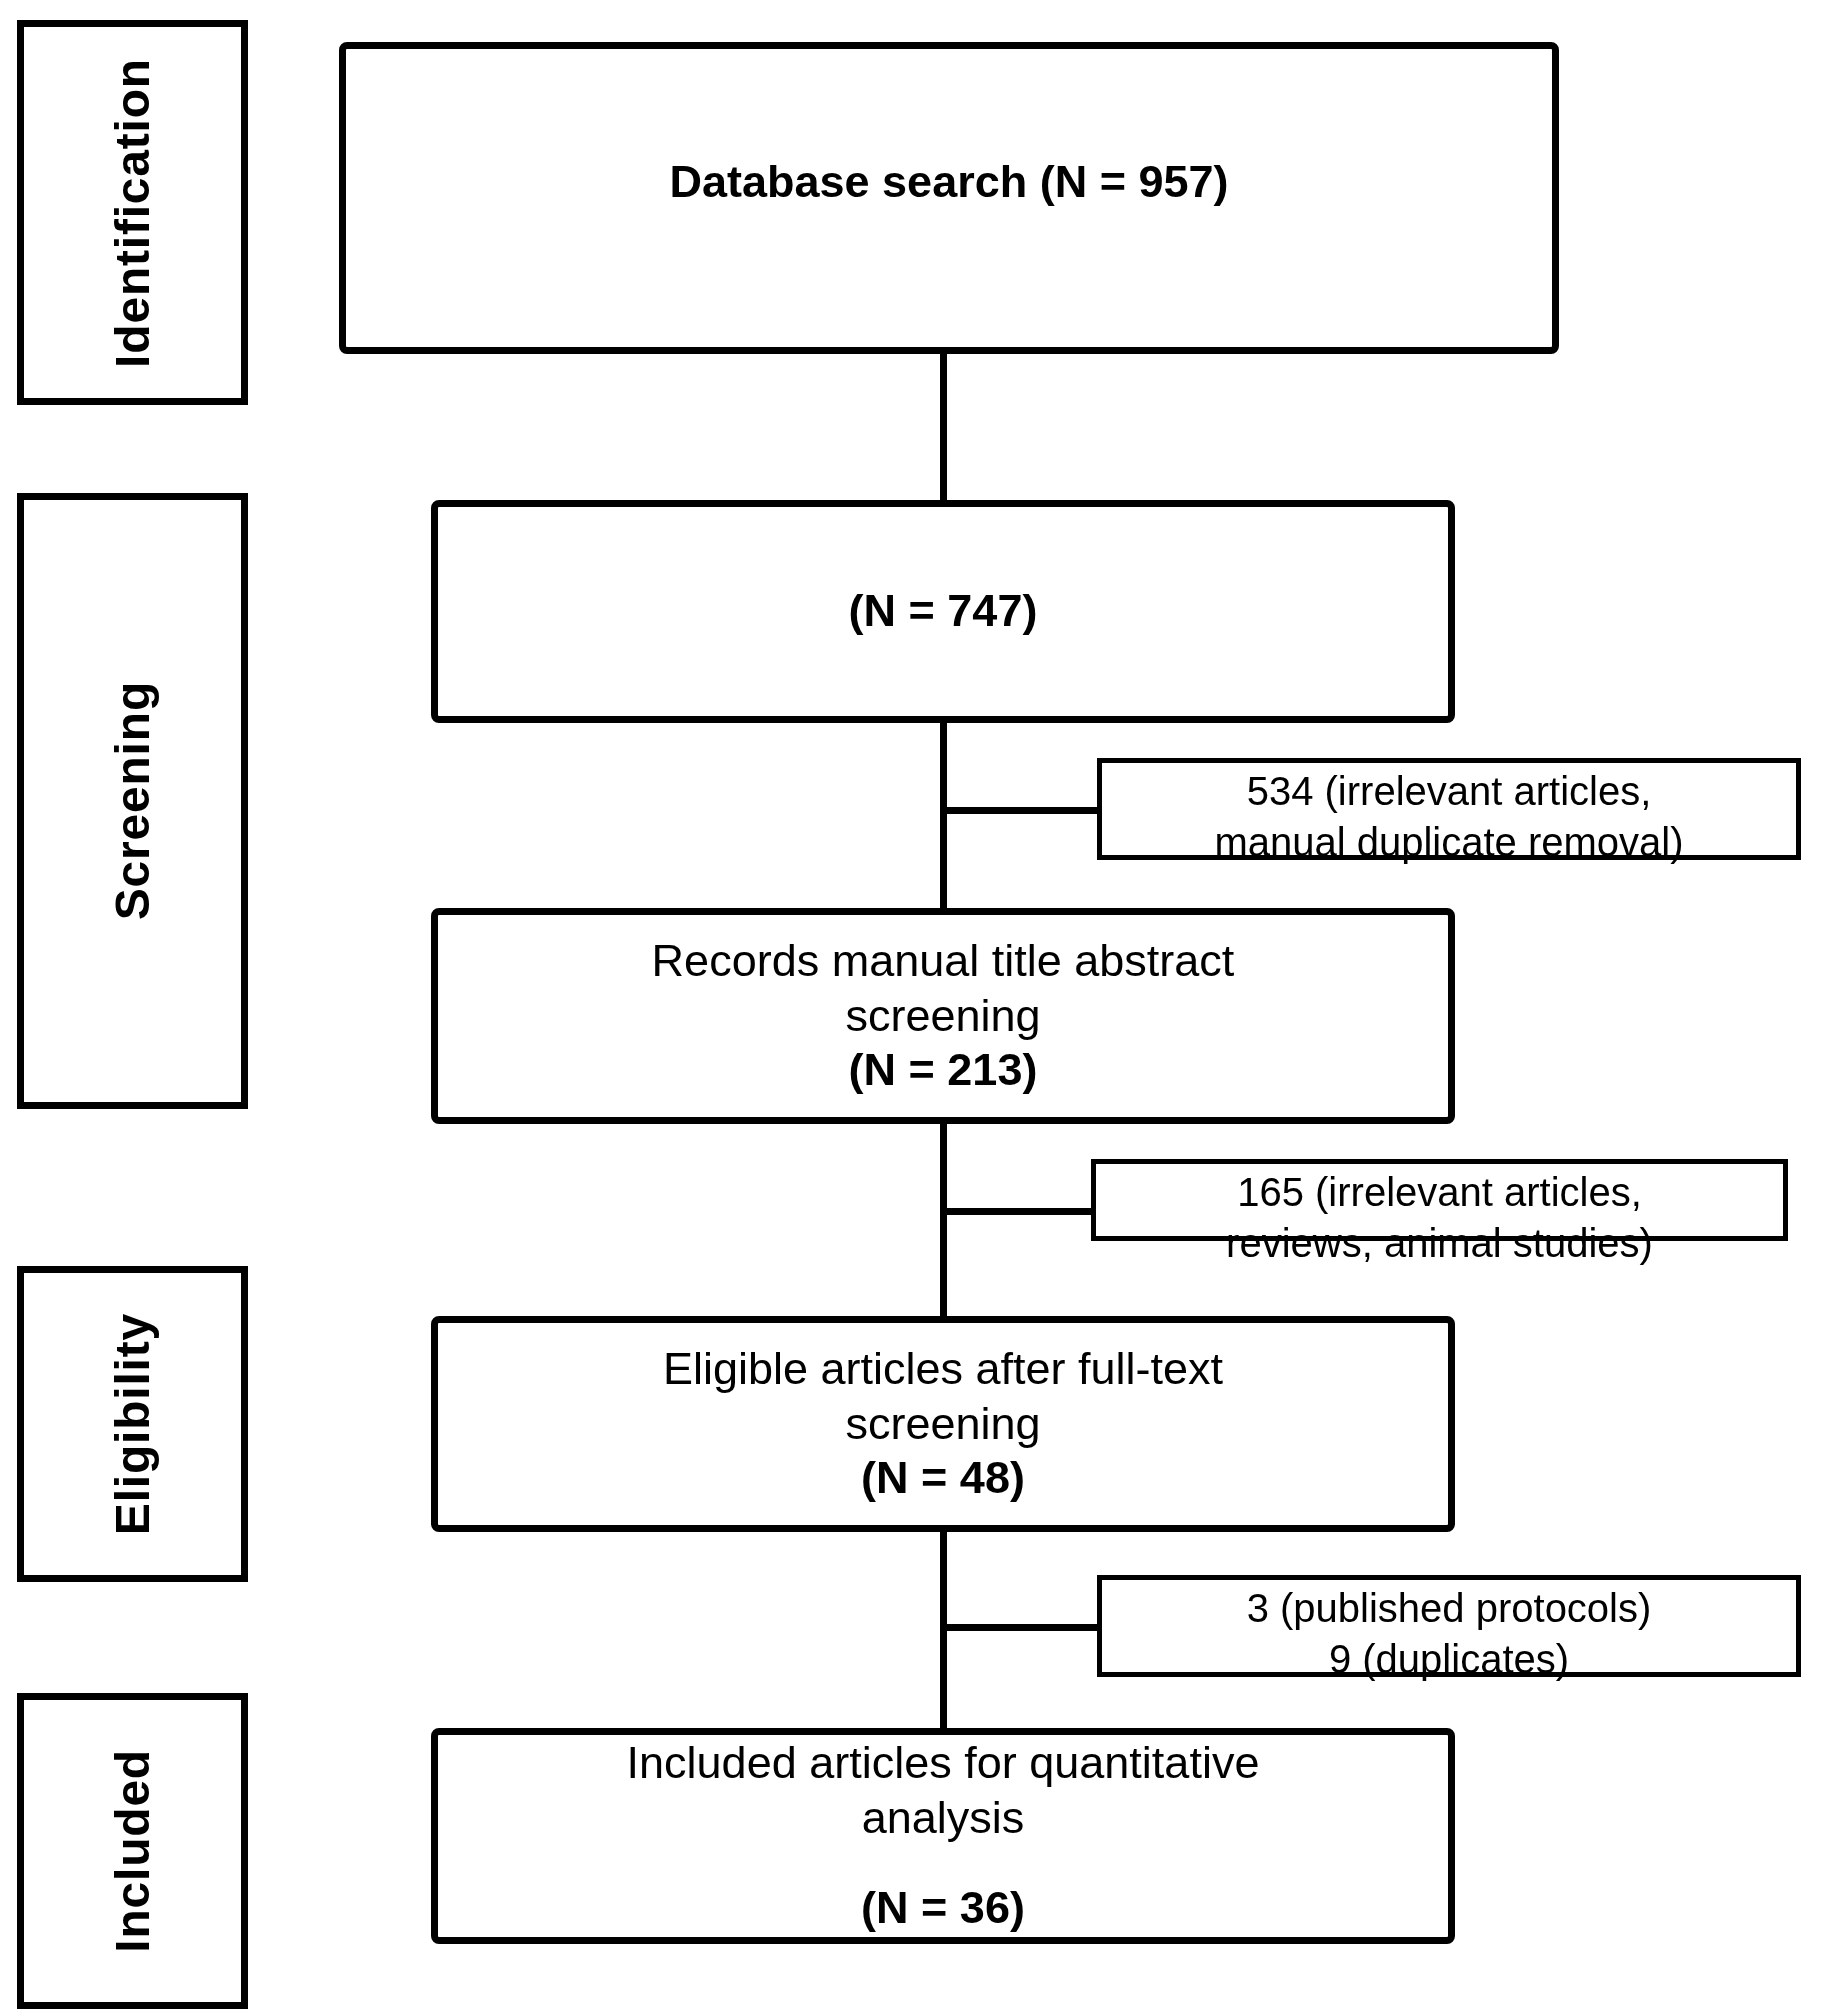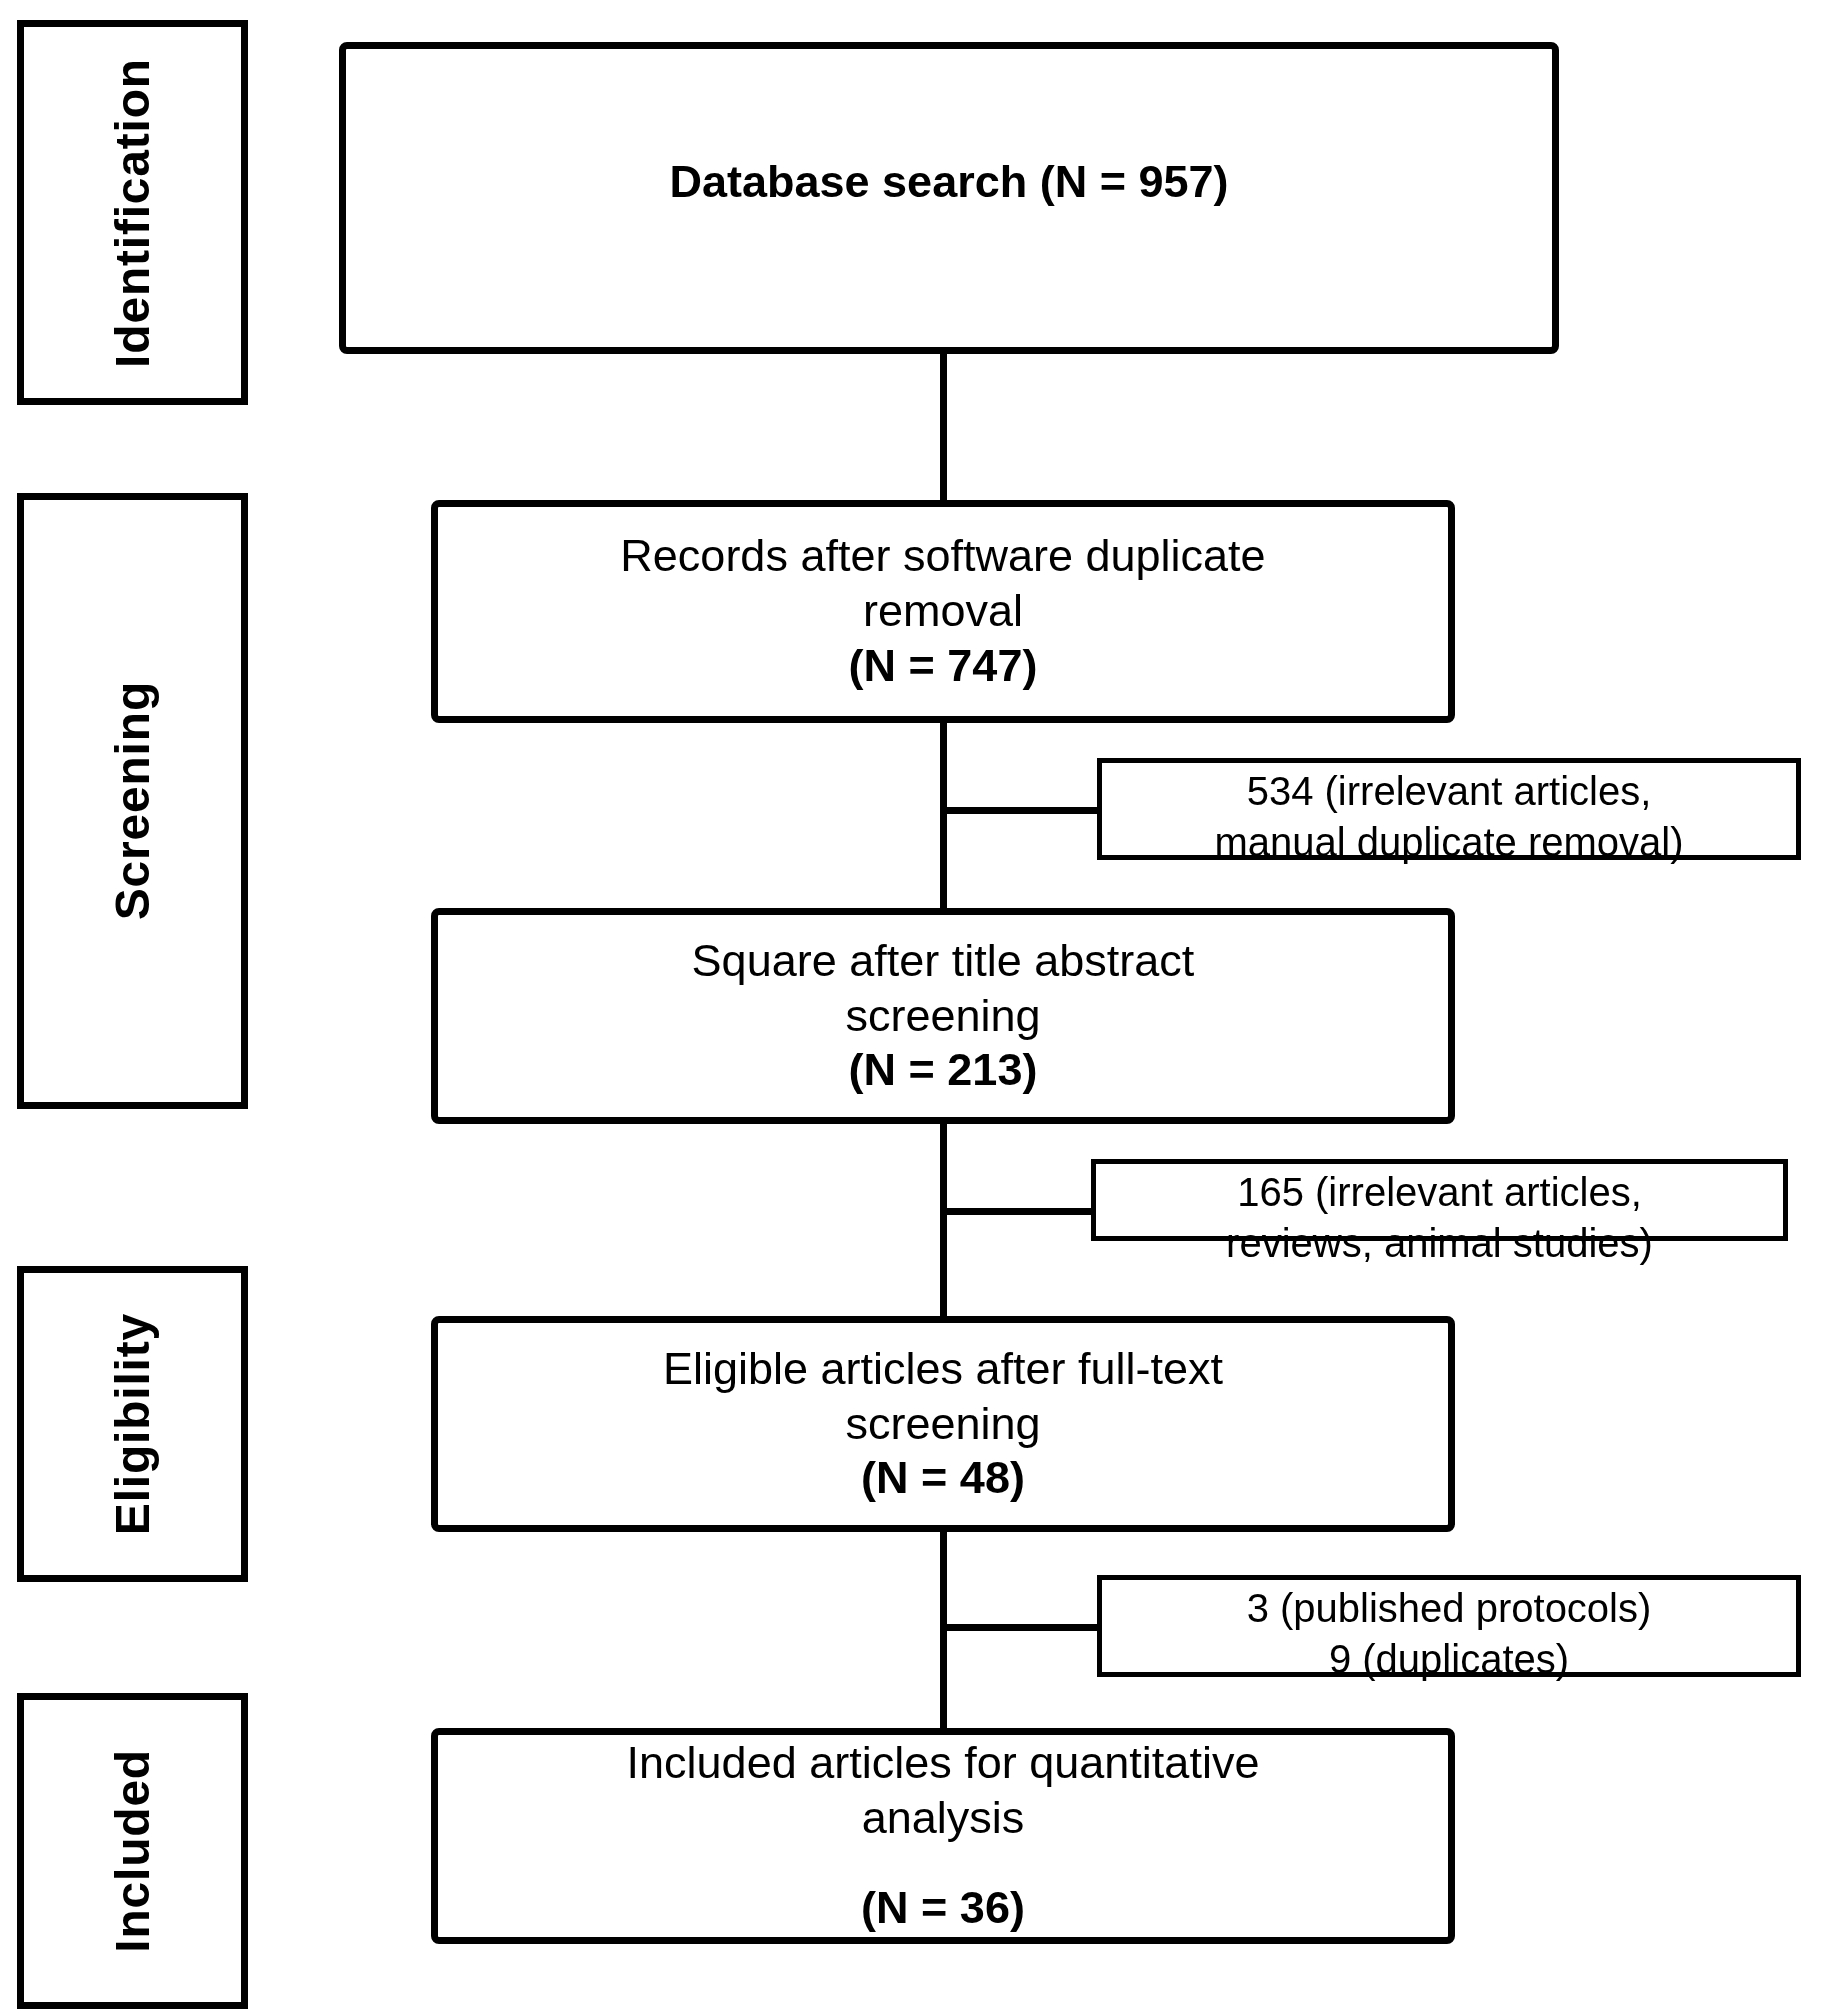--- a/index.html
+++ b/index.html
@@ -129,27 +129,25 @@
 
   <div class="vline" style="left:940px; top:1528px; height:204px;"></div>
   <div class="hline" style="left:940px; top:1624px; width:162px;"></div>
 
   <div class="proc-box" style="left:339px; top:42px; width:1220px; height:312px;">
     <div class="proc-line bold">Database search (N = 957)</div>
     <div class="proc-gap"></div>
   </div>
 
   <div class="proc-box" style="left:431px; top:500px; width:1024px; height:223px;">
-    <div class="proc-line">Records after software duplicate
-removal</div>
     <div class="proc-line bold">(N = 747)</div>
   </div>
 
   <div class="proc-box" style="left:431px; top:908px; width:1024px; height:216px;">
-    <div class="proc-line">Square after title abstract
+    <div class="proc-line">Records manual title abstract
 screening</div>
     <div class="proc-line bold">(N = 213)</div>
   </div>
 
   <div class="proc-box" style="left:431px; top:1316px; width:1024px; height:216px;">
     <div class="proc-line">Eligible articles after full-text
 screening</div>
     <div class="proc-line bold">(N = 48)</div>
   </div>
 

